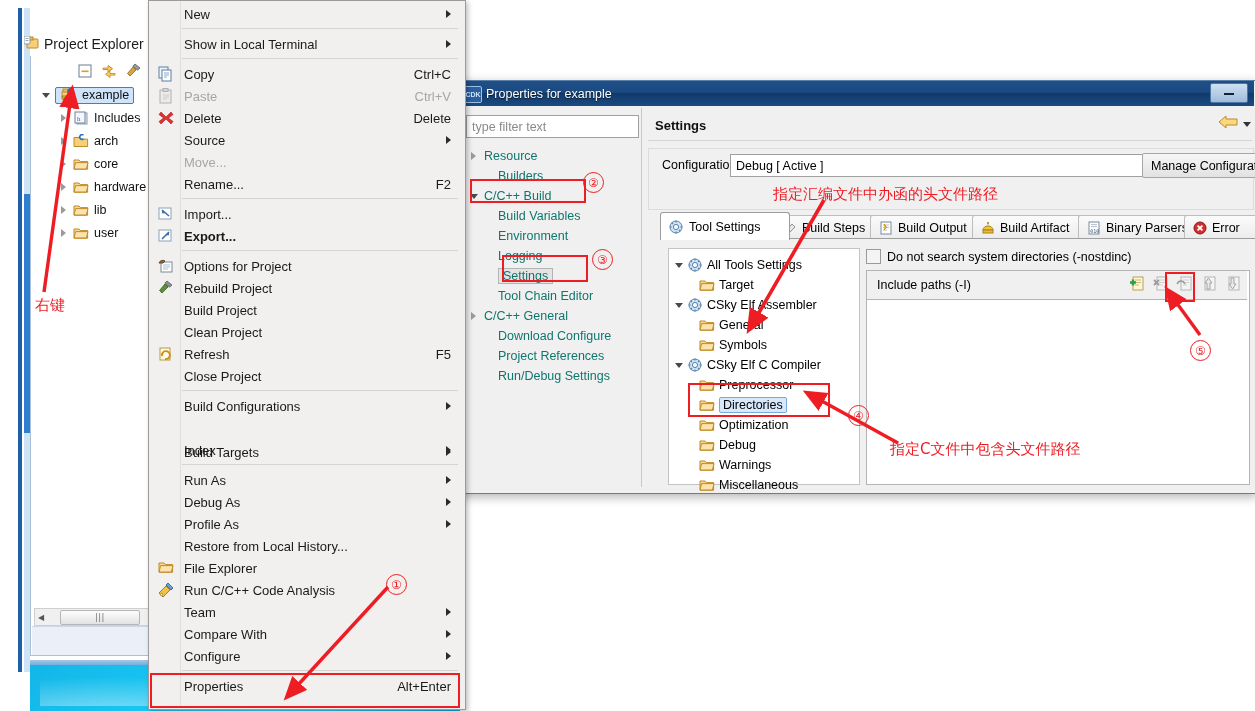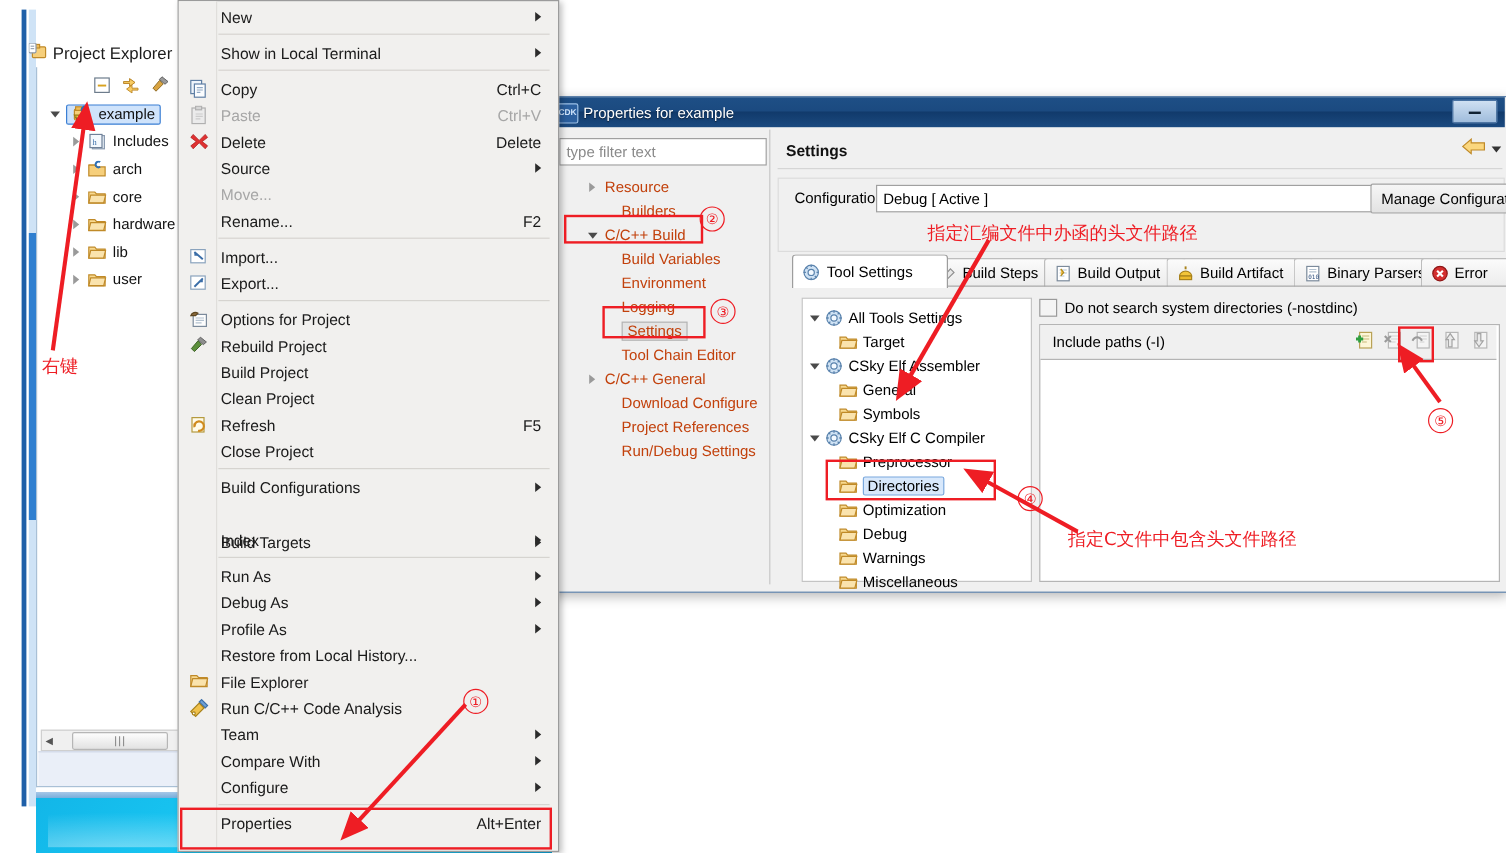--- a/index.html
+++ b/index.html
@@ -65,21 +65,21 @@
      background:linear-gradient(to bottom,#1e4f86 0%,#1b4a80 45%,#113a6b 50%,#1b4a80 100%);
      display:flex;align-items:center;}
   #props-title-text{color:#fff;font-size:12.5px;margin-left:30px;text-shadow:0 1px 1px rgba(0,0,0,.6);}
   #props-titlebar-icon{position:absolute;left:8px;top:5px;width:16px;height:15px;background:#2b5f9e;border:1px solid #9cc0e6;border-radius:2px;color:#cfe4fb;font-size:7px;display:flex;align-items:center;justify-content:center;font-weight:bold;}
   #props-min-btn{position:absolute;right:6px;top:2px;width:36px;height:18px;background:linear-gradient(to bottom,#cfe0f2,#9fbcdc);border:1px solid #4f77a6;border-radius:2px;}
   #props-min-glyph{position:absolute;right:20px;top:12px;width:10px;height:2px;background:#123;}
 
   #filter-box{left:466px;top:115px;width:166px;height:21px;background:#fff;border:1px solid #a0a0a0;
      display:flex;align-items:center;padding-left:5px;color:#8a8a8a;font-size:12.5px;}
   #props-nav{left:462px;top:142px;width:175px;height:345px;background:#f0f0f0;}
-  .navrow{position:absolute;height:20px;display:flex;align-items:center;gap:5px;font-size:12.5px;color:#c2410c;white-space:nowrap;padding-left:20px;}
+  .navrow{position:absolute;height:20px;display:flex;align-items:center;gap:5px;font-size:12.5px;color:#0f766e;white-space:nowrap;}
   .navrow.selected .navlabel{background:#e4e4e4;border:1px solid #b4b4b4;padding:0 4px;}
   #props-nav-divider{left:641px;top:108px;width:1px;height:379px;background:#c8c8c8;}
 
   #settings-head{left:655px;top:118px;font-weight:bold;font-size:13px;color:#111;}
   #settings-head-sep{left:648px;top:140px;width:604px;height:1px;background:#d5d5d5;}
   #back-arrow{left:1218px;top:115px;}
   #back-caret{left:1243px;top:122px;width:0;height:0;border-top:5px solid #333;border-left:4px solid transparent;border-right:4px solid transparent;}
 
   #config-group{left:648px;top:148px;width:604px;height:60px;background:#f0f0f0;border:1px solid #dcdcdc;}
   #config-label{left:662px;top:158px;font-size:12.5px;}
@@ -593,21 +593,21 @@
     </div>
     <div class="msep" style="top: 198px;"></div>
     <div class="mi nosel" style="top: 203px;">
       <span class="micon" style="display: inline-block; flex: 0 0 auto; line-height: 0; position: absolute; left: 8px; top: 3px;"><svg width="16" height="16" viewBox="0 0 16 16">
           <rect x="1" y="2" width="12" height="11" fill="#fff" stroke="#8aa3bd"></rect>
           <path d="M11 10 L4 4" stroke="#3b6ea8" stroke-width="1.6"></path>
           <path d="M4 4 l0 3.2 l3.2 0 z" fill="#3b6ea8"></path>
         </svg></span>
       <span class="mtext">Import...</span>
     </div>
-    <div class="mi nosel" style="top: 225px;">
+    <div class="mi nosel" style="top: 225px; font-weight: bold;">
       <span class="micon" style="display: inline-block; flex: 0 0 auto; line-height: 0; position: absolute; left: 8px; top: 3px;"><svg width="16" height="16" viewBox="0 0 16 16">
           <rect x="1" y="2" width="12" height="11" fill="#fff" stroke="#8aa3bd"></rect>
           <path d="M4 11 L11 4" stroke="#3b6ea8" stroke-width="1.6"></path>
           <path d="M11 4 l0 3.2 l-3.2 0 z" fill="#3b6ea8"></path>
         </svg></span>
       <span class="mtext">Export...</span>
     </div>
     <div class="msep" style="top: 250px;"></div>
     <div class="mi nosel" style="top: 255px;">
       <span class="micon" style="display: inline-block; flex: 0 0 auto; line-height: 0; position: absolute; left: 8px; top: 3px;"><svg width="16" height="16" viewBox="0 0 16 16">

